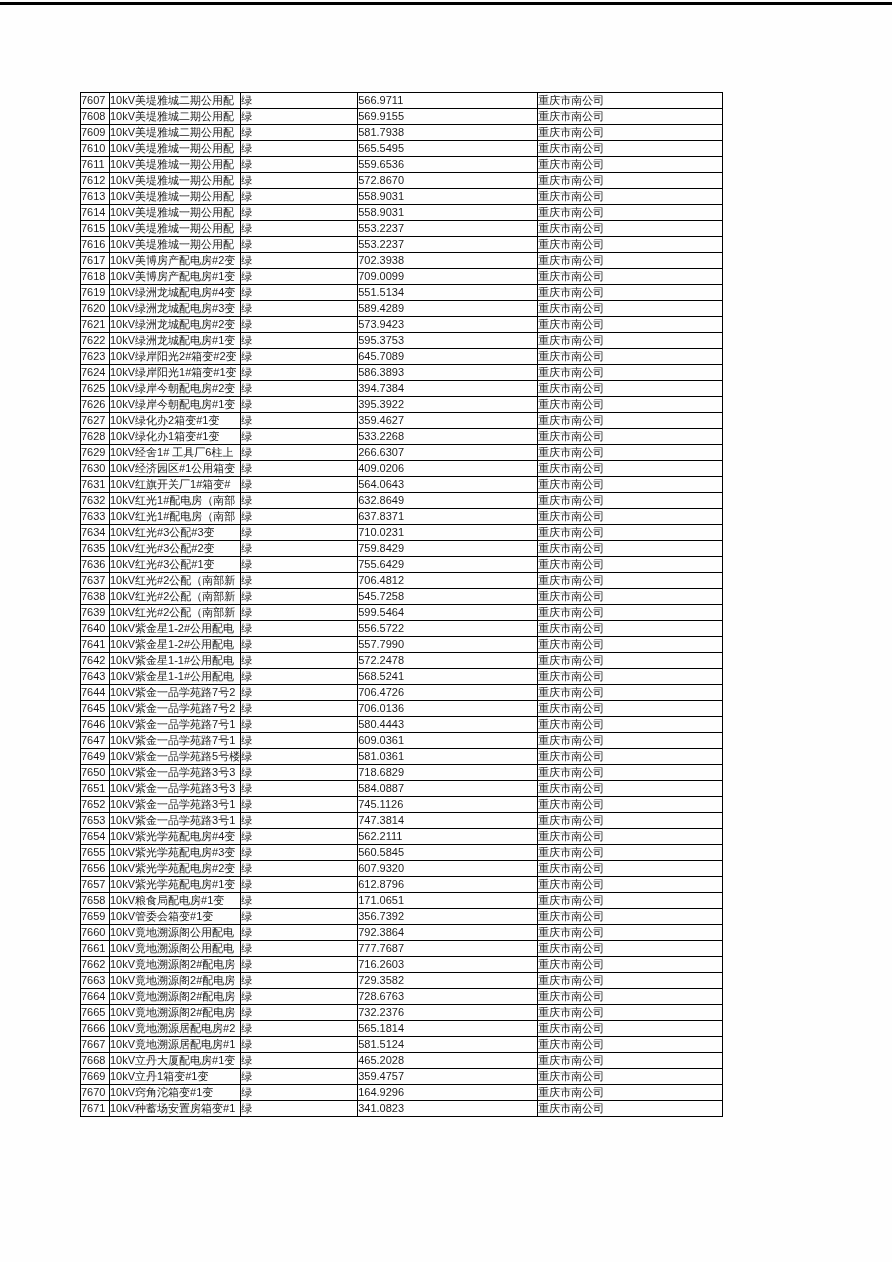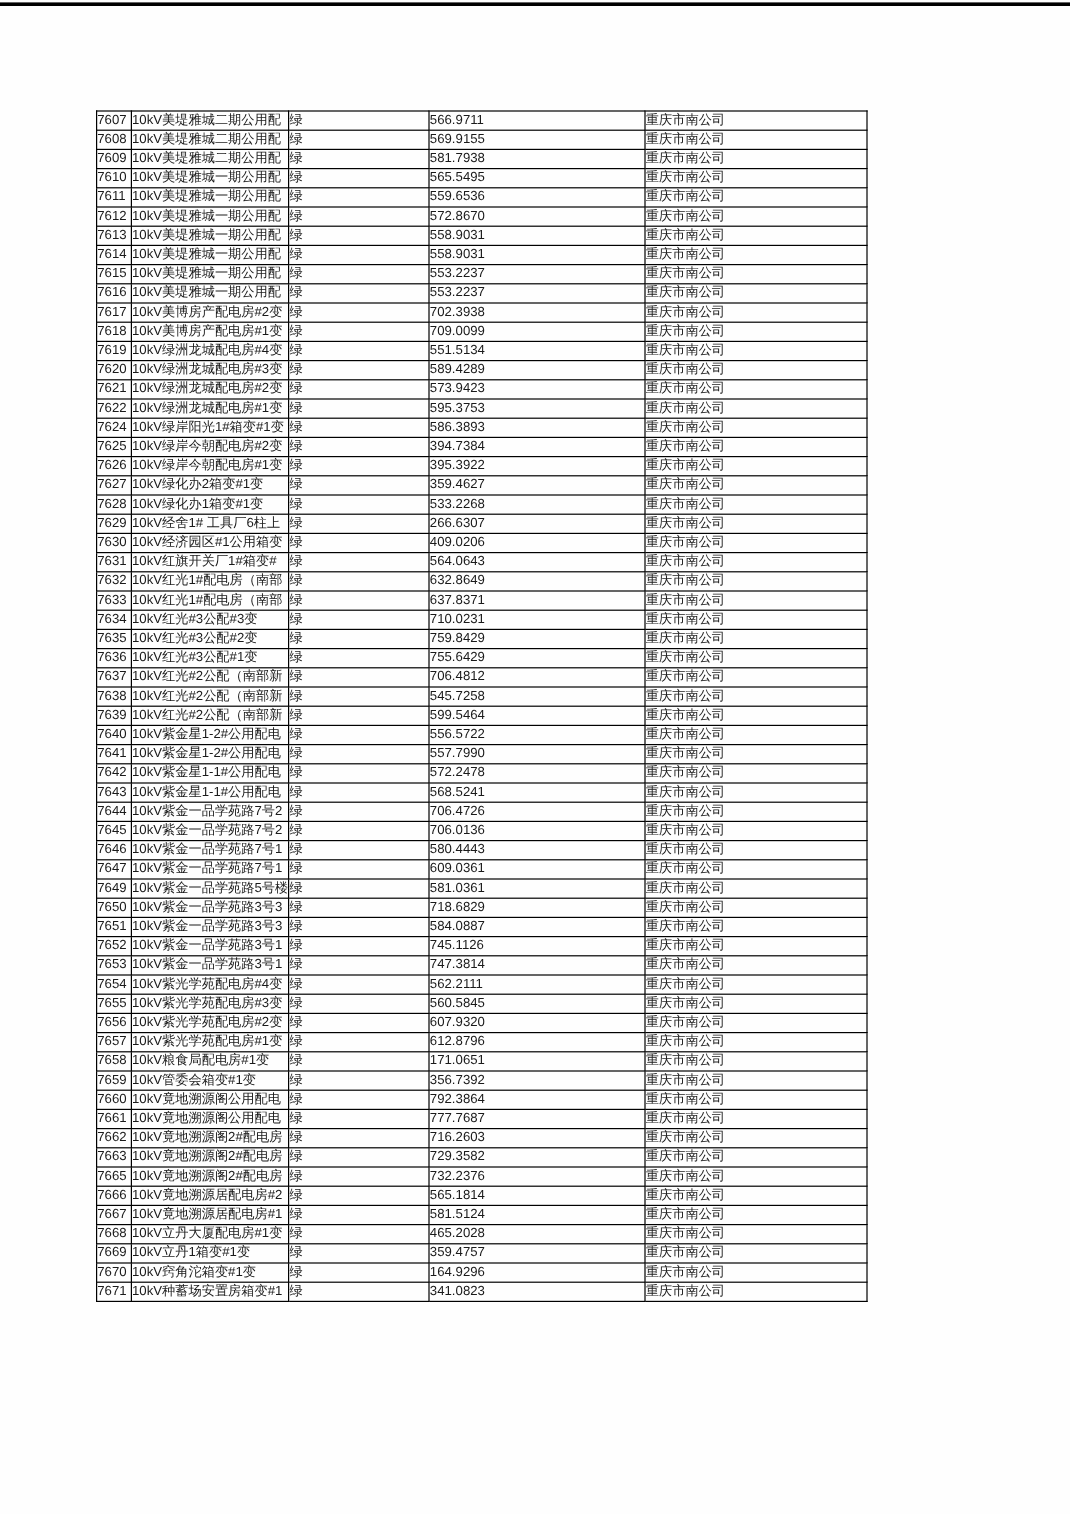--- a/index.html
+++ b/index.html
@@ -159,20 +159,27 @@
         <td class="c4">重庆市南公司</td>
       </tr>
       <tr>
         <td class="c0">7622</td>
         <td class="c1">10kV绿洲龙城配电房#1变</td>
         <td class="c2">绿</td>
         <td class="c3">595.3753</td>
         <td class="c4">重庆市南公司</td>
       </tr>
       <tr>
+        <td class="c0">7623</td>
+        <td class="c1">10kV绿岸阳光2#箱变#2变</td>
+        <td class="c2">绿</td>
+        <td class="c3">645.7089</td>
+        <td class="c4">重庆市南公司</td>
+      </tr>
+      <tr>
         <td class="c0">7624</td>
         <td class="c1">10kV绿岸阳光1#箱变#1变</td>
         <td class="c2">绿</td>
         <td class="c3">586.3893</td>
         <td class="c4">重庆市南公司</td>
       </tr>
       <tr>
         <td class="c0">7625</td>
         <td class="c1">10kV绿岸今朝配电房#2变</td>
         <td class="c2">绿</td>
@@ -429,20 +436,27 @@
         <td class="c1">10kV竟地溯源阁2#配电房</td>
         <td class="c2">绿</td>
         <td class="c3">716.2603</td>
         <td class="c4">重庆市南公司</td>
       </tr>
       <tr>
         <td class="c0">7663</td>
         <td class="c1">10kV竟地溯源阁2#配电房</td>
         <td class="c2">绿</td>
         <td class="c3">729.3582</td>
+        <td class="c4">重庆市南公司</td>
+      </tr>
+      <tr>
+        <td class="c0">7664</td>
+        <td class="c1">10kV竟地溯源阁2#配电房</td>
+        <td class="c2">绿</td>
+        <td class="c3">728.6763</td>
         <td class="c4">重庆市南公司</td>
       </tr>
       <tr>
         <td class="c0">7665</td>
         <td class="c1">10kV竟地溯源阁2#配电房</td>
         <td class="c2">绿</td>
         <td class="c3">732.2376</td>
         <td class="c4">重庆市南公司</td>
       </tr>
       <tr>

